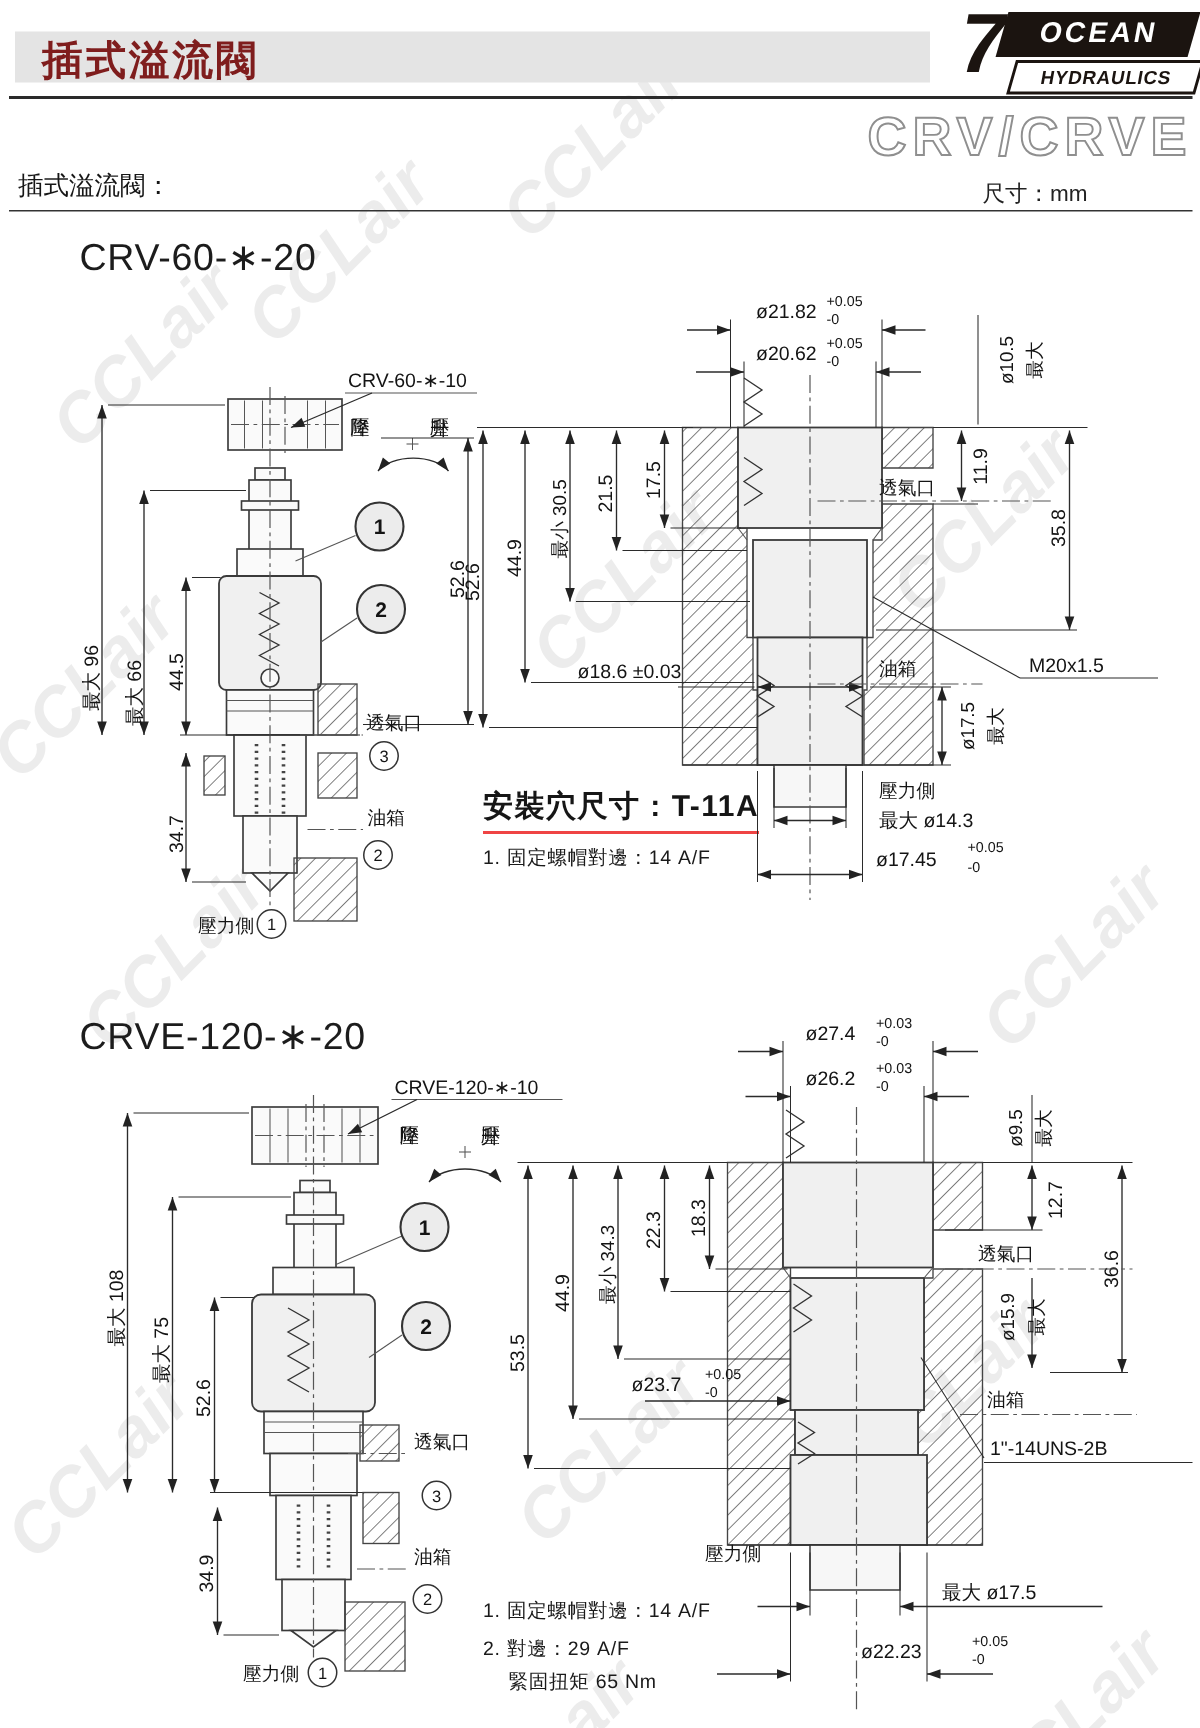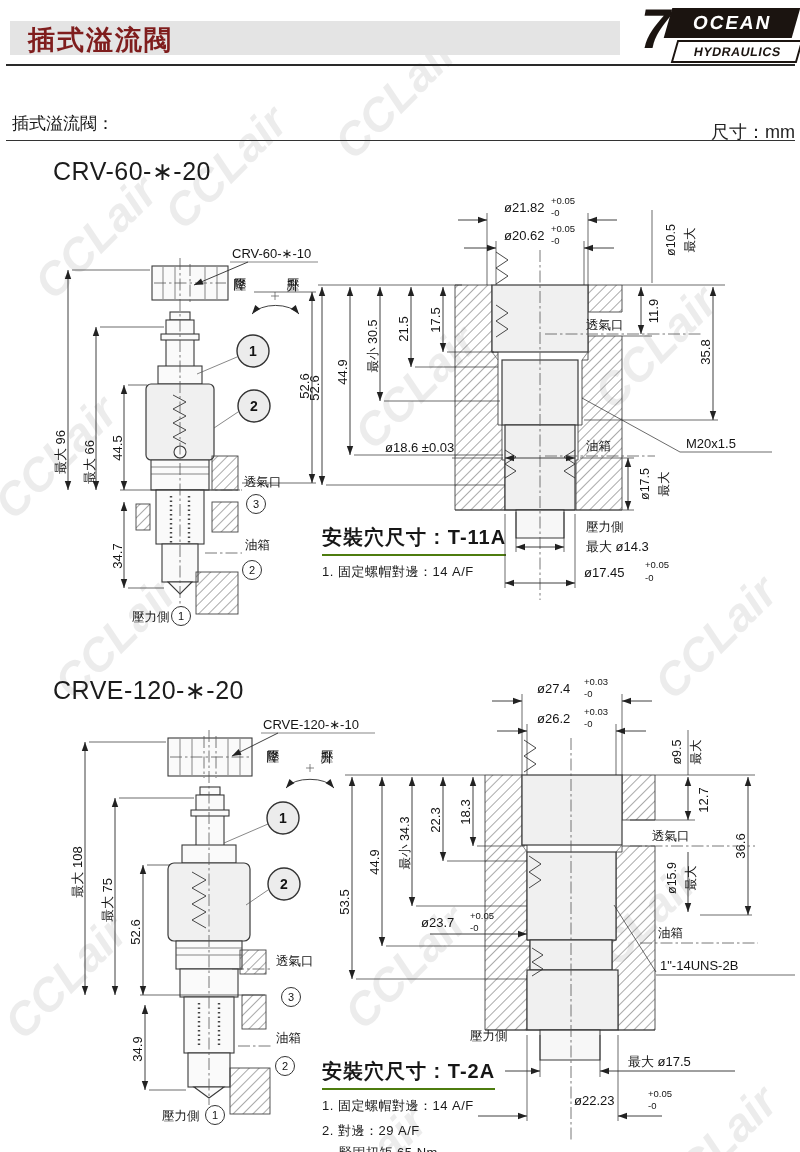--- a/index.html
+++ b/index.html
@@ -7,37 +7,37 @@
         font-family:"Liberation Sans",sans-serif;color:#111;}
   .abs{position:absolute;}
   
   #titleband{left:10px;top:21px;width:610px;height:34px;background:#e4e4e4;}
   #title{left:28px;top:22px;font-size:27px;font-weight:bold;letter-spacing:2px;color:#7f1d1d;}
   #rule1{left:6px;top:64px;width:789px;border-top:2px solid #2a2a2a;}
   #rule2{left:6px;top:140px;width:789px;border-top:1.5px solid #333;}
   #model{left:420px;top:70px;width:375px;text-align:right;font-size:36px;font-weight:bold;
          letter-spacing:4px;color:transparent;-webkit-text-stroke:1.3px #8f8f8f;}
   #sectitle{left:12px;top:112px;font-size:17px;font-weight:500;color:#161616;}
-  #unitnote{left:655px;top:120px;width:140px;text-align:right;font-size:18px;color:#222;}
+  #unitnote{left:655px;top:120px;width:140px;text-align:left;font-size:15px;color:#222;}
   .heading{font-size:25px;color:#1c1c1c;letter-spacing:0.5px;margin-left:40px;}
   #h-crv{left:13px;top:157px;}
   #h-crve{left:13px;top:676px;}
   
   #logo{left:628px;top:2px;width:170px;height:62px;}
   #logo .seven{position:absolute;left:12px;top:-6px;font-size:56px;font-weight:bold;
         color:#1b1410;transform:skewX(-10deg);}
   #logo .slab{position:absolute;left:40px;top:6px;width:128px;height:30px;background:#1b1410;
         transform:skewX(-16deg);display:flex;align-items:center;justify-content:center;}
   #logo .slab span{color:#fff;font-size:19px;font-weight:bold;letter-spacing:2px;transform:skewX(6deg);}
   #logo .hyd{position:absolute;left:46px;top:38px;width:122px;height:19px;background:#fff;
         border:2px solid #1b1410;transform:skewX(-16deg);display:flex;align-items:center;justify-content:center;}
   #logo .hyd span{color:#1b1410;font-size:12.5px;font-weight:bold;letter-spacing:0.5px;transform:skewX(6deg);}
   
   .notes{width:250px;}
-  .notes .nt{font-size:20px;font-weight:bold;color:#161616;border-bottom:2px solid #4d7c0f;
+  .notes .nt{font-size:20px;font-weight:bold;color:#161616;border-bottom:2px solid #ef4444;
         display:inline-block;padding-bottom:3px;letter-spacing:1px;}
   .notes .nl{font-size:13px;margin-top:7px;color:#1a1a1a;letter-spacing:0.5px;}
   .notes .ind{padding-left:17px;margin-top:4px;}
   #notes-crv{left:322px;top:524px;}
   #notes-crve{left:322px;top:1058px;}
   
   .wm{position:absolute;font-size:46px;font-weight:bold;font-style:italic;
       color:rgba(130,130,130,0.15);transform:rotate(-45deg);white-space:nowrap;pointer-events:none;}
   
   svg{position:absolute;left:0;top:140px;}
@@ -80,33 +80,33 @@
   <div class="abs" id="logo">
     <span class="seven">7</span>
     <div class="slab">
         <span>OCEAN</span>
       </div>
     <div class="hyd">
         <span>HYDRAULICS</span>
       </div>
   </div>
   <div class="abs" id="rule1"></div>
+  <div class="abs" id="model">CRV/CRVE</div>
   <div class="abs" id="sectitle">插式溢流閥：</div>
   <div class="abs" id="unitnote">尺寸：mm</div>
   <div class="abs" id="rule2"></div>
 
   <div class="abs heading" id="h-crv">CRV-60-∗-20</div>
   <div class="abs heading" id="h-crve">CRVE-120-∗-20</div>
 
   <div class="abs notes" id="notes-crv">
     <div class="nt">安裝穴尺寸 : T-11A</div>
     <div class="nl">1. 固定螺帽對邊：14 A/F</div>
   </div>
   <div class="abs notes" id="notes-crve">
-    <div class="nt">安裝穴尺寸 : T-2A</div>
     <div class="nl">1. 固定螺帽對邊：14 A/F</div>
     <div class="nl">2. 對邊：29 A/F</div>
     <div class="nl ind">緊固扭矩 65 Nm</div>
   </div>
 
   <svg width="800" height="1012" viewBox="0 140 800 1012">
     <defs>
       <pattern id="h" width="7" height="7" patternUnits="userSpaceOnUse" patternTransform="rotate(45)">
         <line x1="0" y1="0" x2="0" y2="7" stroke="#555" stroke-width="1"></line>
       </pattern>

